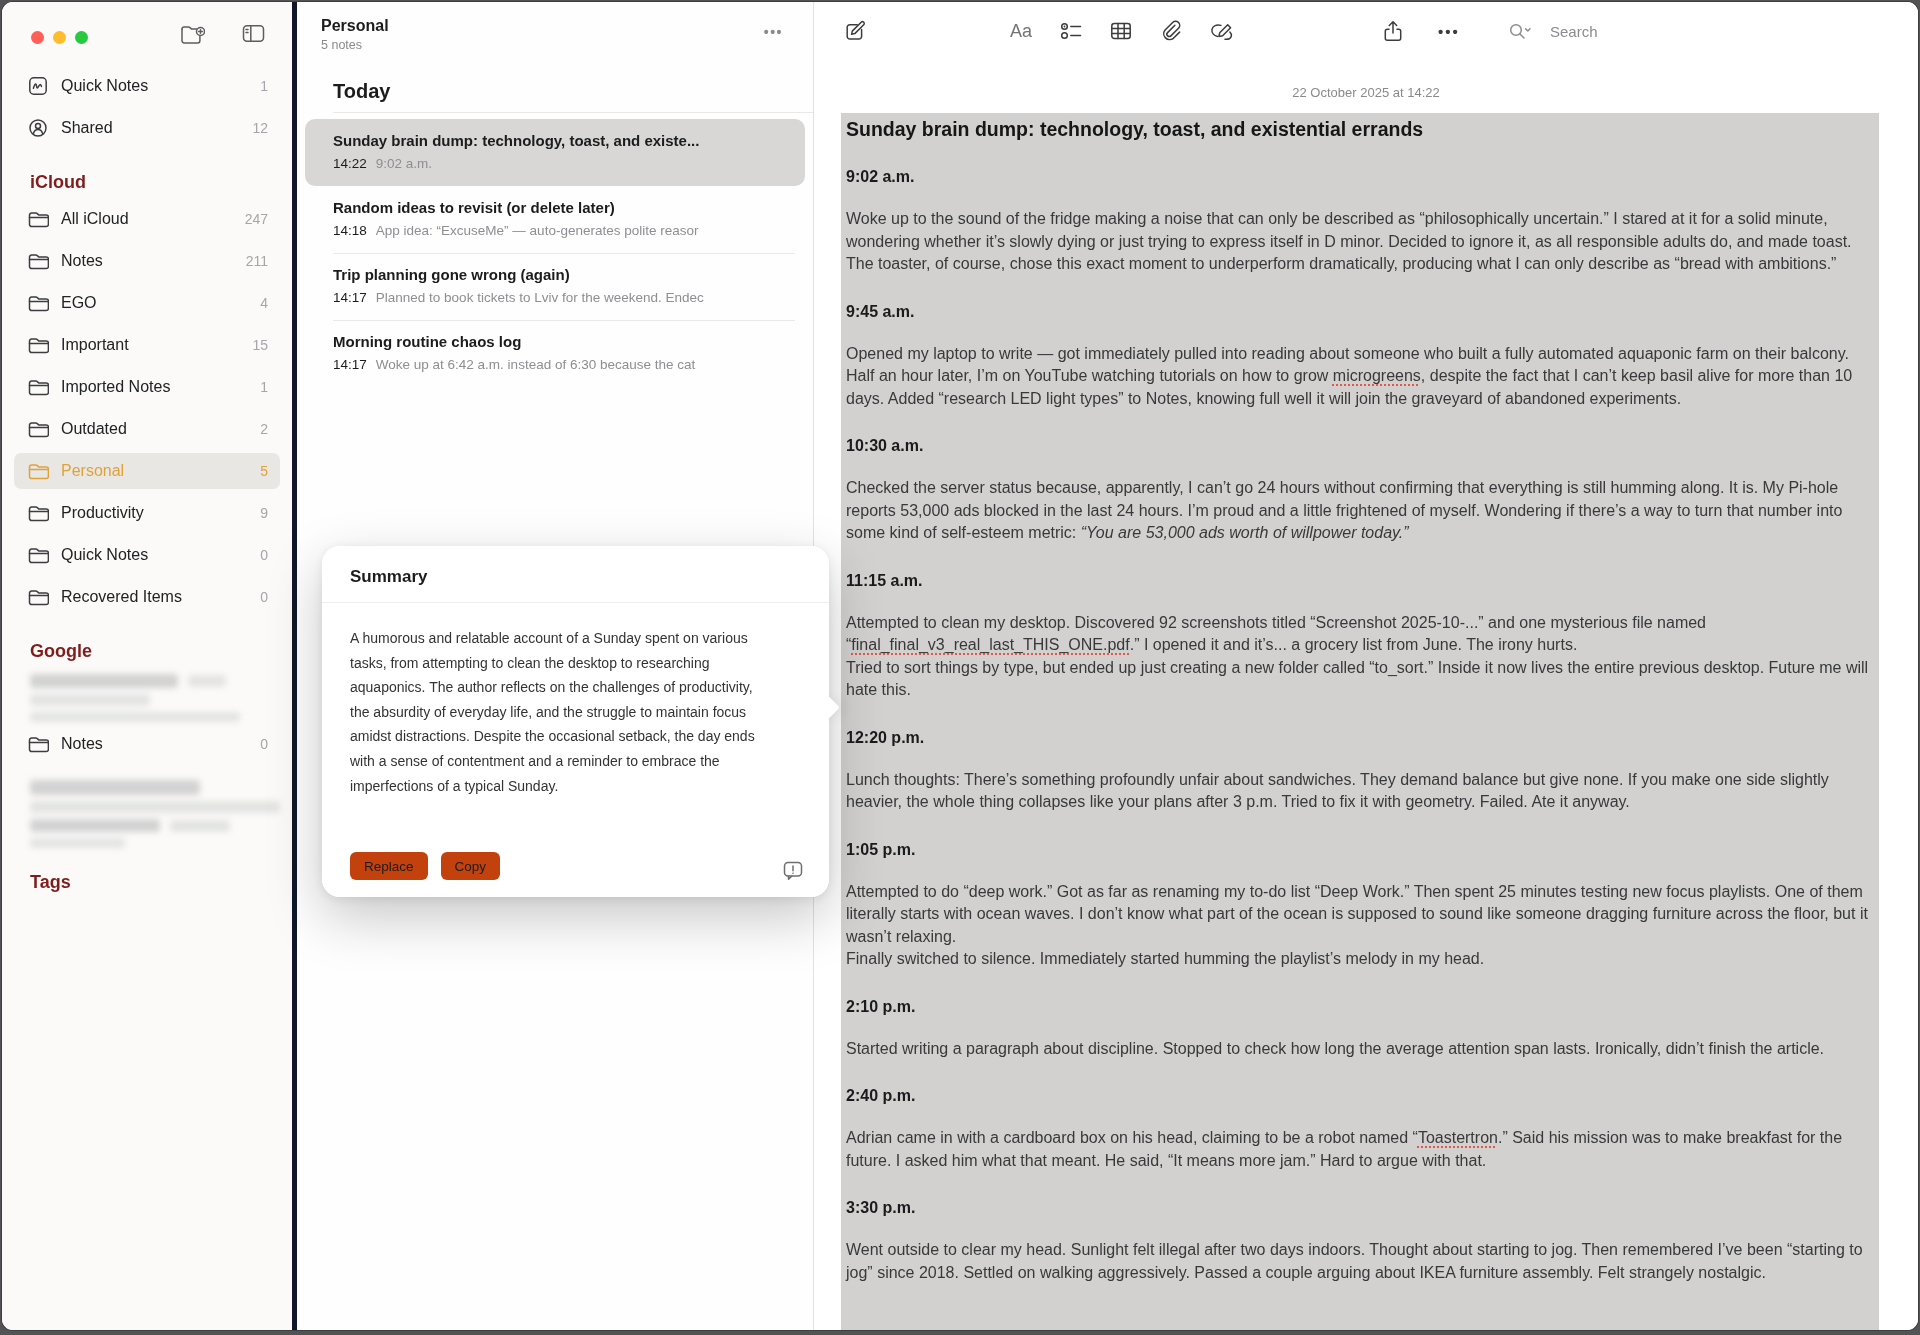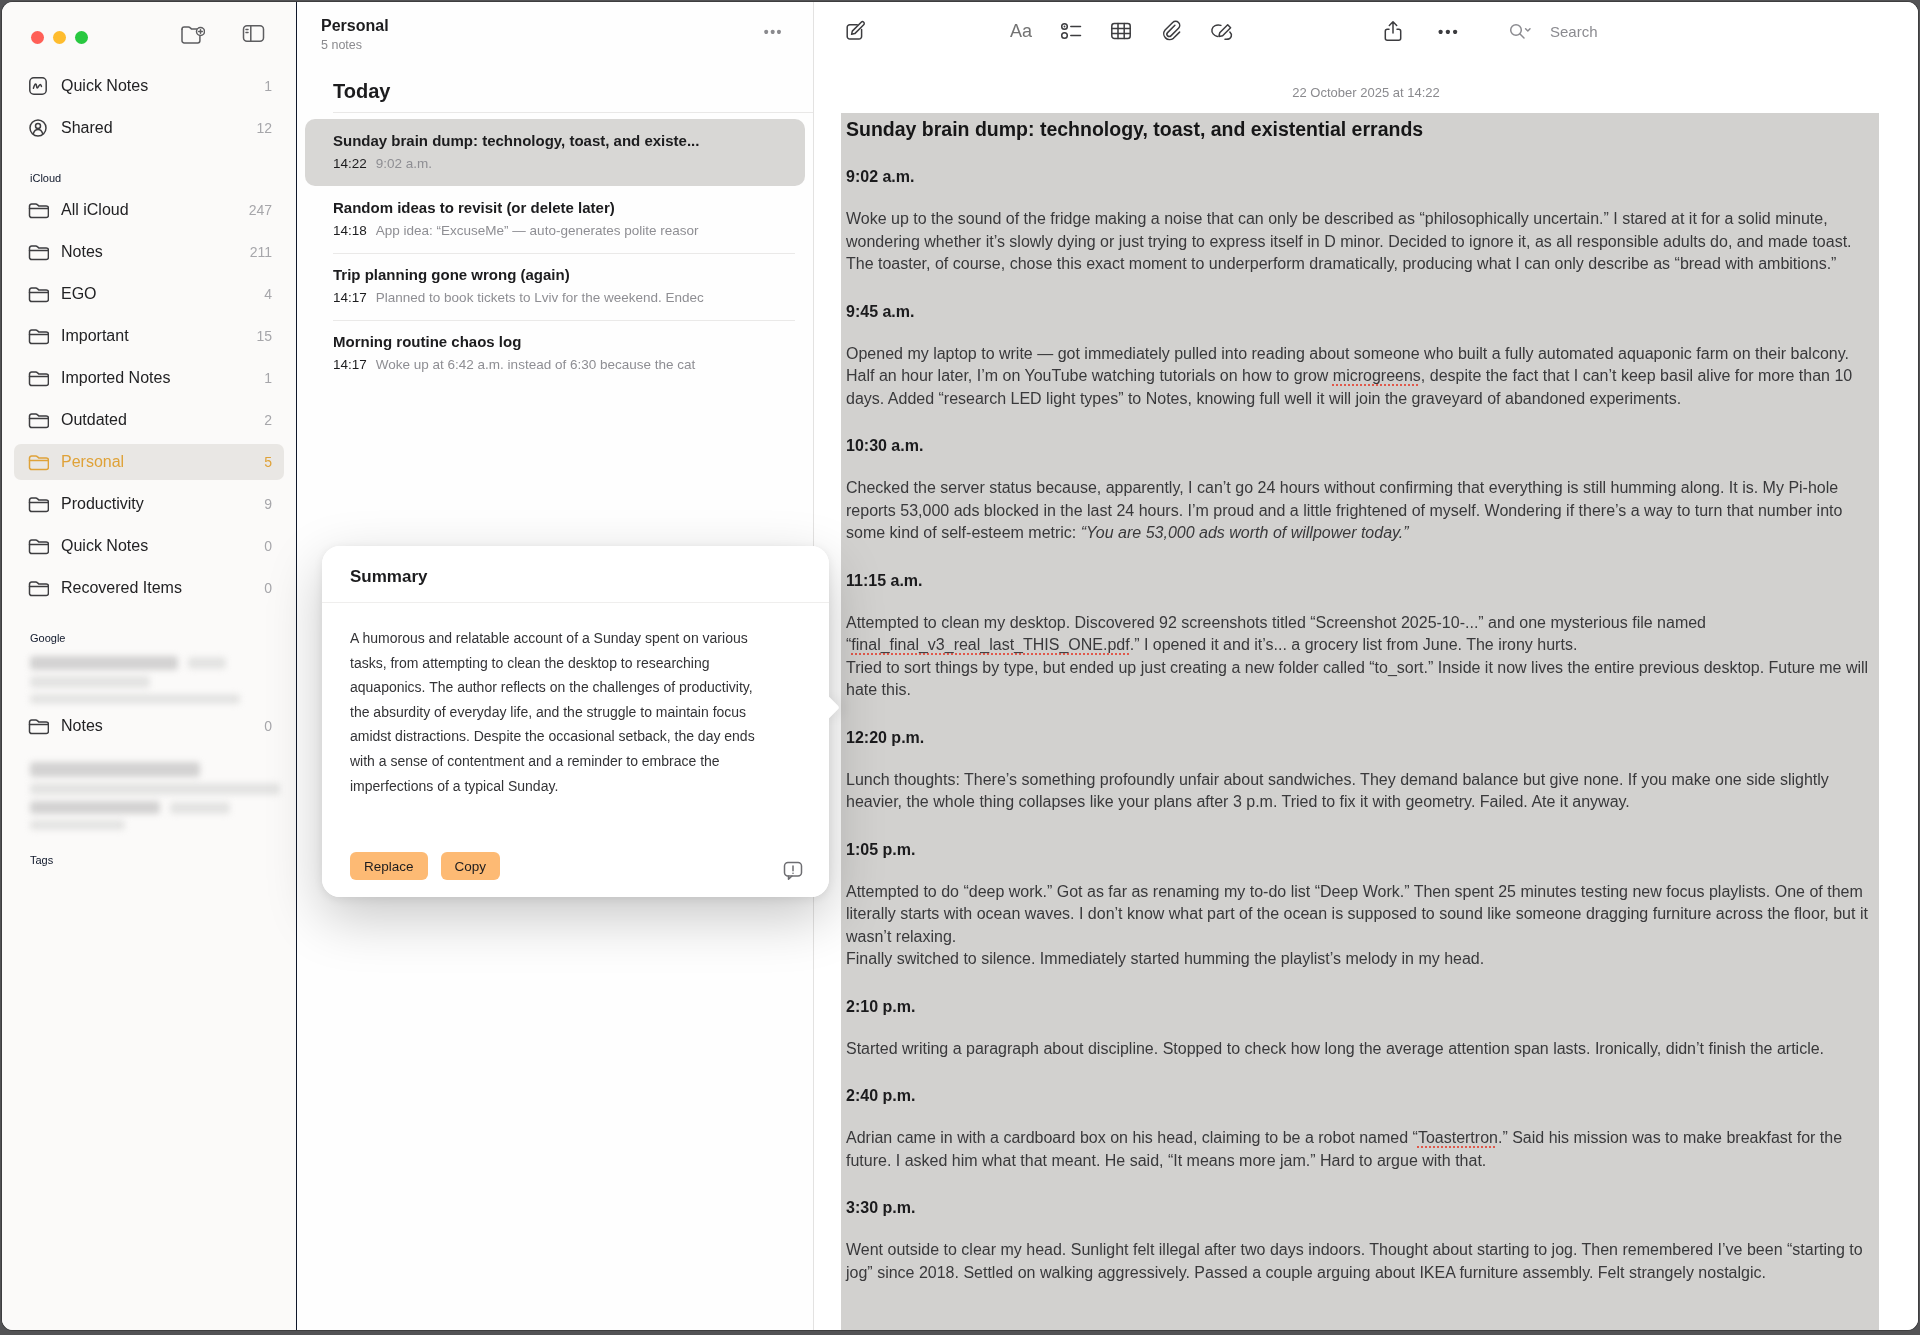--- a/index.html
+++ b/index.html
@@ -10,38 +10,38 @@
 
   .window { position:absolute; left:2px; top:2px; right:2px; bottom:5px;
     background:#fff; border-radius:11px; overflow:hidden; display:flex;
     box-shadow:0 0 0 1px rgba(0,0,0,.25); }
 
   svg { display:block; }
   .stroke-ic { fill:none; stroke:currentColor; stroke-width:1.5;
     stroke-linecap:round; stroke-linejoin:round; }
 
   
-  .sidebar { width:295px; background:#fbfaf9; border-right:1px solid #0f172a;
+  .sidebar { width:295px; background:#fbfaf9; border-right:5px solid #0f172a;
     position:relative; flex:none; }
   .titlebar { height:60px; position:relative; }
   .traffic { position:absolute; top:29px; left:29px; display:flex; gap:9px; }
   .tl { width:13px; height:13px; border-radius:50%; }
   .tb-ic { position:absolute; top:22px; color:#5d5d60; cursor:default; }
   .tb-newfolder { left:178px; }
   .tb-toggle { left:240px; }
 
   .side-list { padding:6px 12px 0 12px; }
   .side-row { display:flex; align-items:center; height:36px; margin-bottom:6px;
     border-radius:7px; padding:0 12px 0 14px; color:#222224; }
   .side-row .s-ic { width:22px; color:#3d3d40; margin-right:11px; flex:none; }
   .side-row .s-label { font-size:16px; flex:1; white-space:nowrap; overflow:hidden; }
   .side-row .s-count { font-size:14px; color:#a6a6aa; margin-left:8px; }
   .side-row.selected { background:#e9e7e4; }
   .side-row.selected, .side-row.selected .s-ic, .side-row.selected .s-count { color:#dfa238; }
-  .side-section-label { font-size:11px; font-weight:400; color:#0f172a;
+  .side-section-label { font-size:18px; font-weight:700; color:#7f1d1d;
     padding:20px 0 8px 16px; }
 
   .blur-row { padding:4px 0 4px 16px; display:flex; flex-wrap:wrap; gap:6px 10px;
     align-items:center; filter:blur(3px); opacity:.8; }
   .bb { background:#c9c8c8; border-radius:3px; }
   .bb.light { background:#dededd; }
 
   
   .middle { width:517px; flex:none; background:#fefefe; border-right:1px solid #e3e2e1;
     position:relative; }
@@ -70,21 +70,21 @@
   .pop-tail { position:absolute; right:-7px; top:152px; width:19px; height:19px;
     background:#fff; transform:rotate(45deg); border-radius:3px;
     box-shadow:5px -5px 12px rgba(0,0,0,.05); }
   .pop-inner { position:relative; width:100%; height:100%; border-radius:18px;
     overflow:hidden; padding:21px 28px; background:#fff; }
   .pop-title { font-size:17px; font-weight:700; color:#1c1c1e; }
   .pop-divider { border-top:1px solid #efeeed; margin:15px -28px 0 -28px; }
   .pop-body { margin-top:23px; width:412px; font-size:14px; line-height:24.6px;
     color:#333336; }
   .pop-btns { position:absolute; left:28px; bottom:17px; display:flex; gap:13px; }
-  .pop-btn { background:#fdba74; border:none; border-radius:6px; height:28px;
+  .pop-btn { background:#c2410c; border:none; border-radius:6px; height:28px;
     padding:0 14px; font-size:13.5px; color:#1d1d1f;
     font-family:"Liberation Sans","DejaVu Sans",sans-serif; cursor:default; }
   .pop-feedback { position:absolute; right:25px; bottom:16px; color:#6d6d71; }
 
   
   .content { flex:1; position:relative; background:#fff; }
   .c-toolbar { height:58px; position:relative; color:#3c3c3f; }
   .ct { position:absolute; top:50%; transform:translateY(-50%); cursor:default; }
   .ct-compose { left:30px; }
   .ct-format { left:196px; font-size:18px; font-weight:500; color:#737373; }

